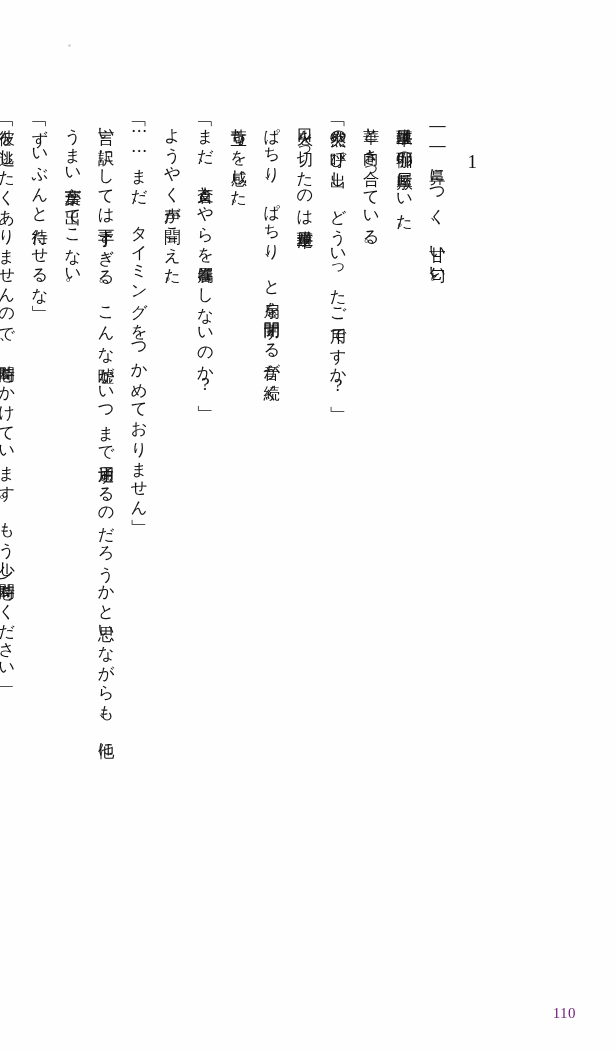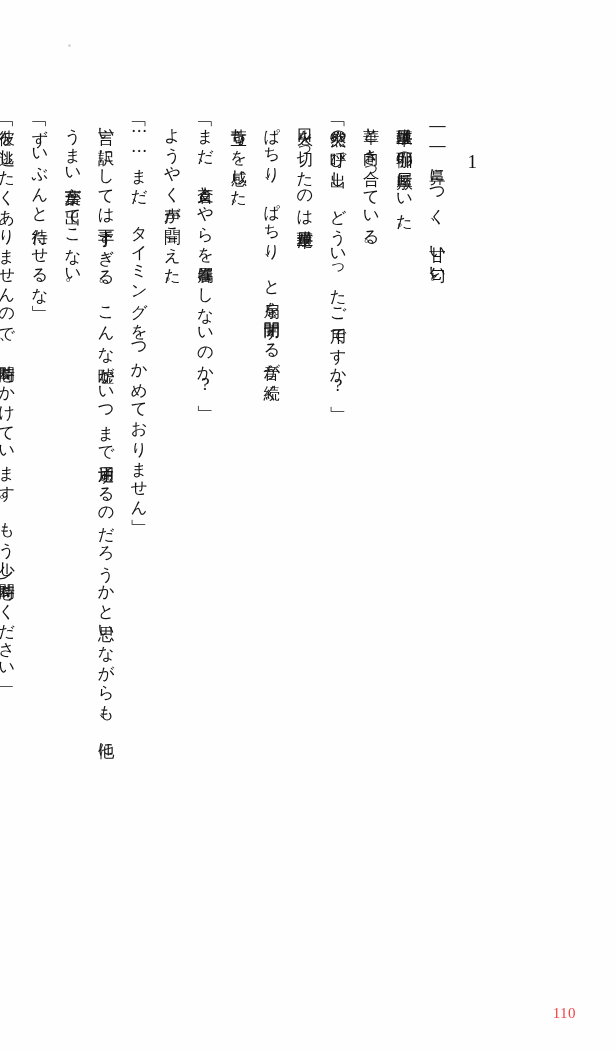--- a/index.html
+++ b/index.html
@@ -67,21 +67,21 @@
     padding: 0;
     text-indent: 0;
   }
 
   
   .folio {
     position: absolute;
     right: 40px;
     bottom: 28px;
     font-size: 15px;
-    color: #ef4444;
+    color: #701a75;
     letter-spacing: 0.03em;
     font-family: "Liberation Serif", "DejaVu Serif", serif;
   }
 </style>
 </head>
 <body>
 
 <div class="page">
 
   <div class="speck"></div>

